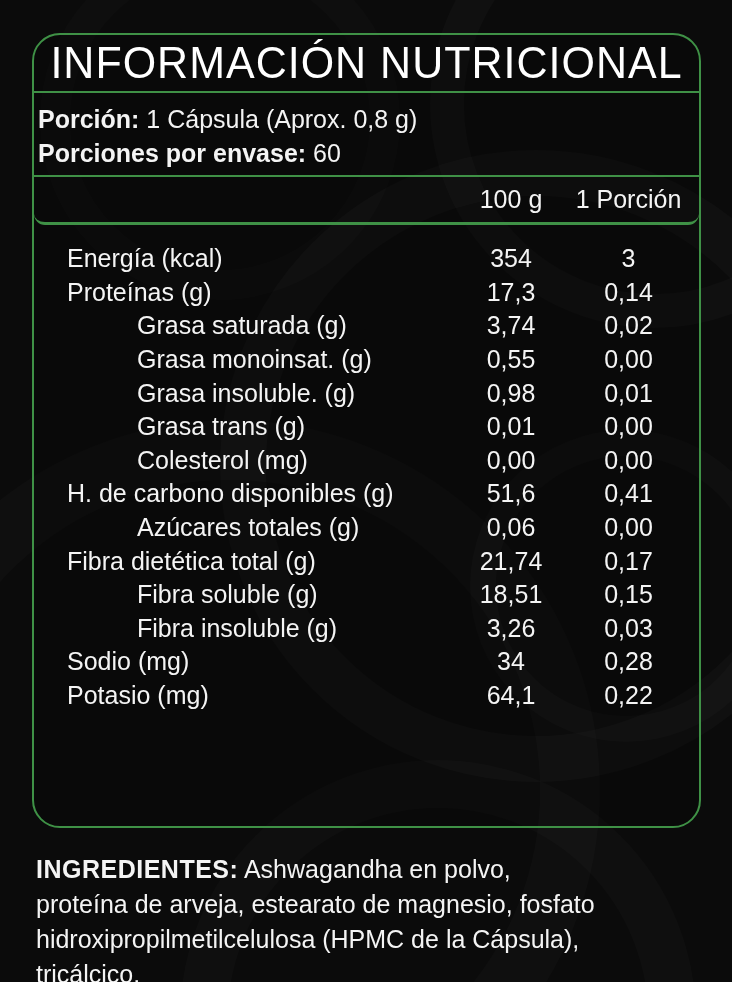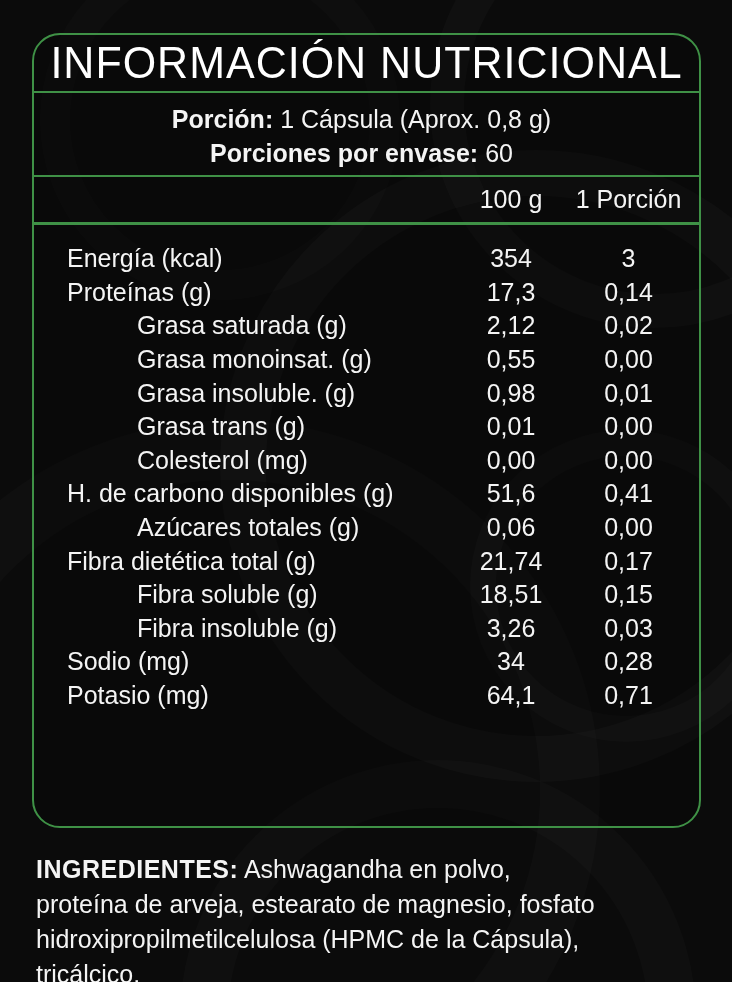--- a/index.html
+++ b/index.html
@@ -26,32 +26,32 @@
   .title-sec {
     height:56px; flex:0 0 56px; border-bottom:2px solid var(--accent);
     display:flex; align-items:center; justify-content:center;
   }
   .title-sec h1 {
     margin:12px; font-size:43px; font-weight:400; letter-spacing:1px;
     color:#fff; white-space:nowrap; transform:scaleY(1.02);
   }
   .serving-sec {
     flex:0 0 84px; border-bottom:2px solid var(--accent);
-    padding:9px 14px 0 4px; box-sizing:border-box;text-align:center;
+    padding:9px 14px 0 4px; box-sizing:border-box;
   }
   .serving-line { font-size:25px; line-height:34px; white-space:nowrap; }
   .serving-line .b { font-weight:700; }
 
   .grid {
     display:grid; grid-template-columns:1fr 110px 125px;
     padding-left:14px; padding-right:8px; align-items:center;
   }
   .cols-sec {
     flex:0 0 45px; border-bottom:3px solid var(--accent);
-    box-sizing:border-box; height:48px;
+    box-sizing:border-box; height:48px;border-radius:11px;
   }
   .cols-sec .grid { height:45px; }
   .col-h { font-size:25px; text-align:center; white-space:nowrap; }
 
   .rows-sec { flex:1 1 auto; padding-top:17px; overflow:hidden; }
   .row { height:33.6px;padding-left:33px; }
   .row .lbl { font-size:25px; white-space:nowrap; overflow:hidden; }
   .row .lbl.indent { padding-left:70px; }
   .row .val { font-size:25px; text-align:center; white-space:nowrap; }
 
@@ -111,21 +111,21 @@
 
         <div class="row grid">
           <div class="lbl">Proteínas (g)</div>
           <div class="val">17,3</div>
           <div class="val">0,14</div>
         </div>
 
 
         <div class="row grid">
           <div class="lbl indent">Grasa saturada (g)</div>
-          <div class="val">2,12</div>
+          <div class="val">3,74</div>
           <div class="val">0,02</div>
         </div>
 
         <div class="row grid">
           <div class="lbl indent">Grasa monoinsat. (g)</div>
           <div class="val">0,55</div>
           <div class="val">0,00</div>
         </div>
 
         <div class="row grid">
@@ -178,21 +178,21 @@
 
         <div class="row grid">
           <div class="lbl">Sodio (mg)</div>
           <div class="val">34</div>
           <div class="val">0,28</div>
         </div>
 
         <div class="row grid">
           <div class="lbl">Potasio (mg)</div>
           <div class="val">64,1</div>
-          <div class="val">0,71</div>
+          <div class="val">0,22</div>
         </div>
 
     </div>
 
 
   </div>
 
   <div class="ingredients">
     <span class="ing-line"><span class="b">INGREDIENTES:</span> <span>Ashwagandha en polvo,</span></span>
     <span class="ing-line">proteína de arveja, estearato de magnesio, fosfato</span>

